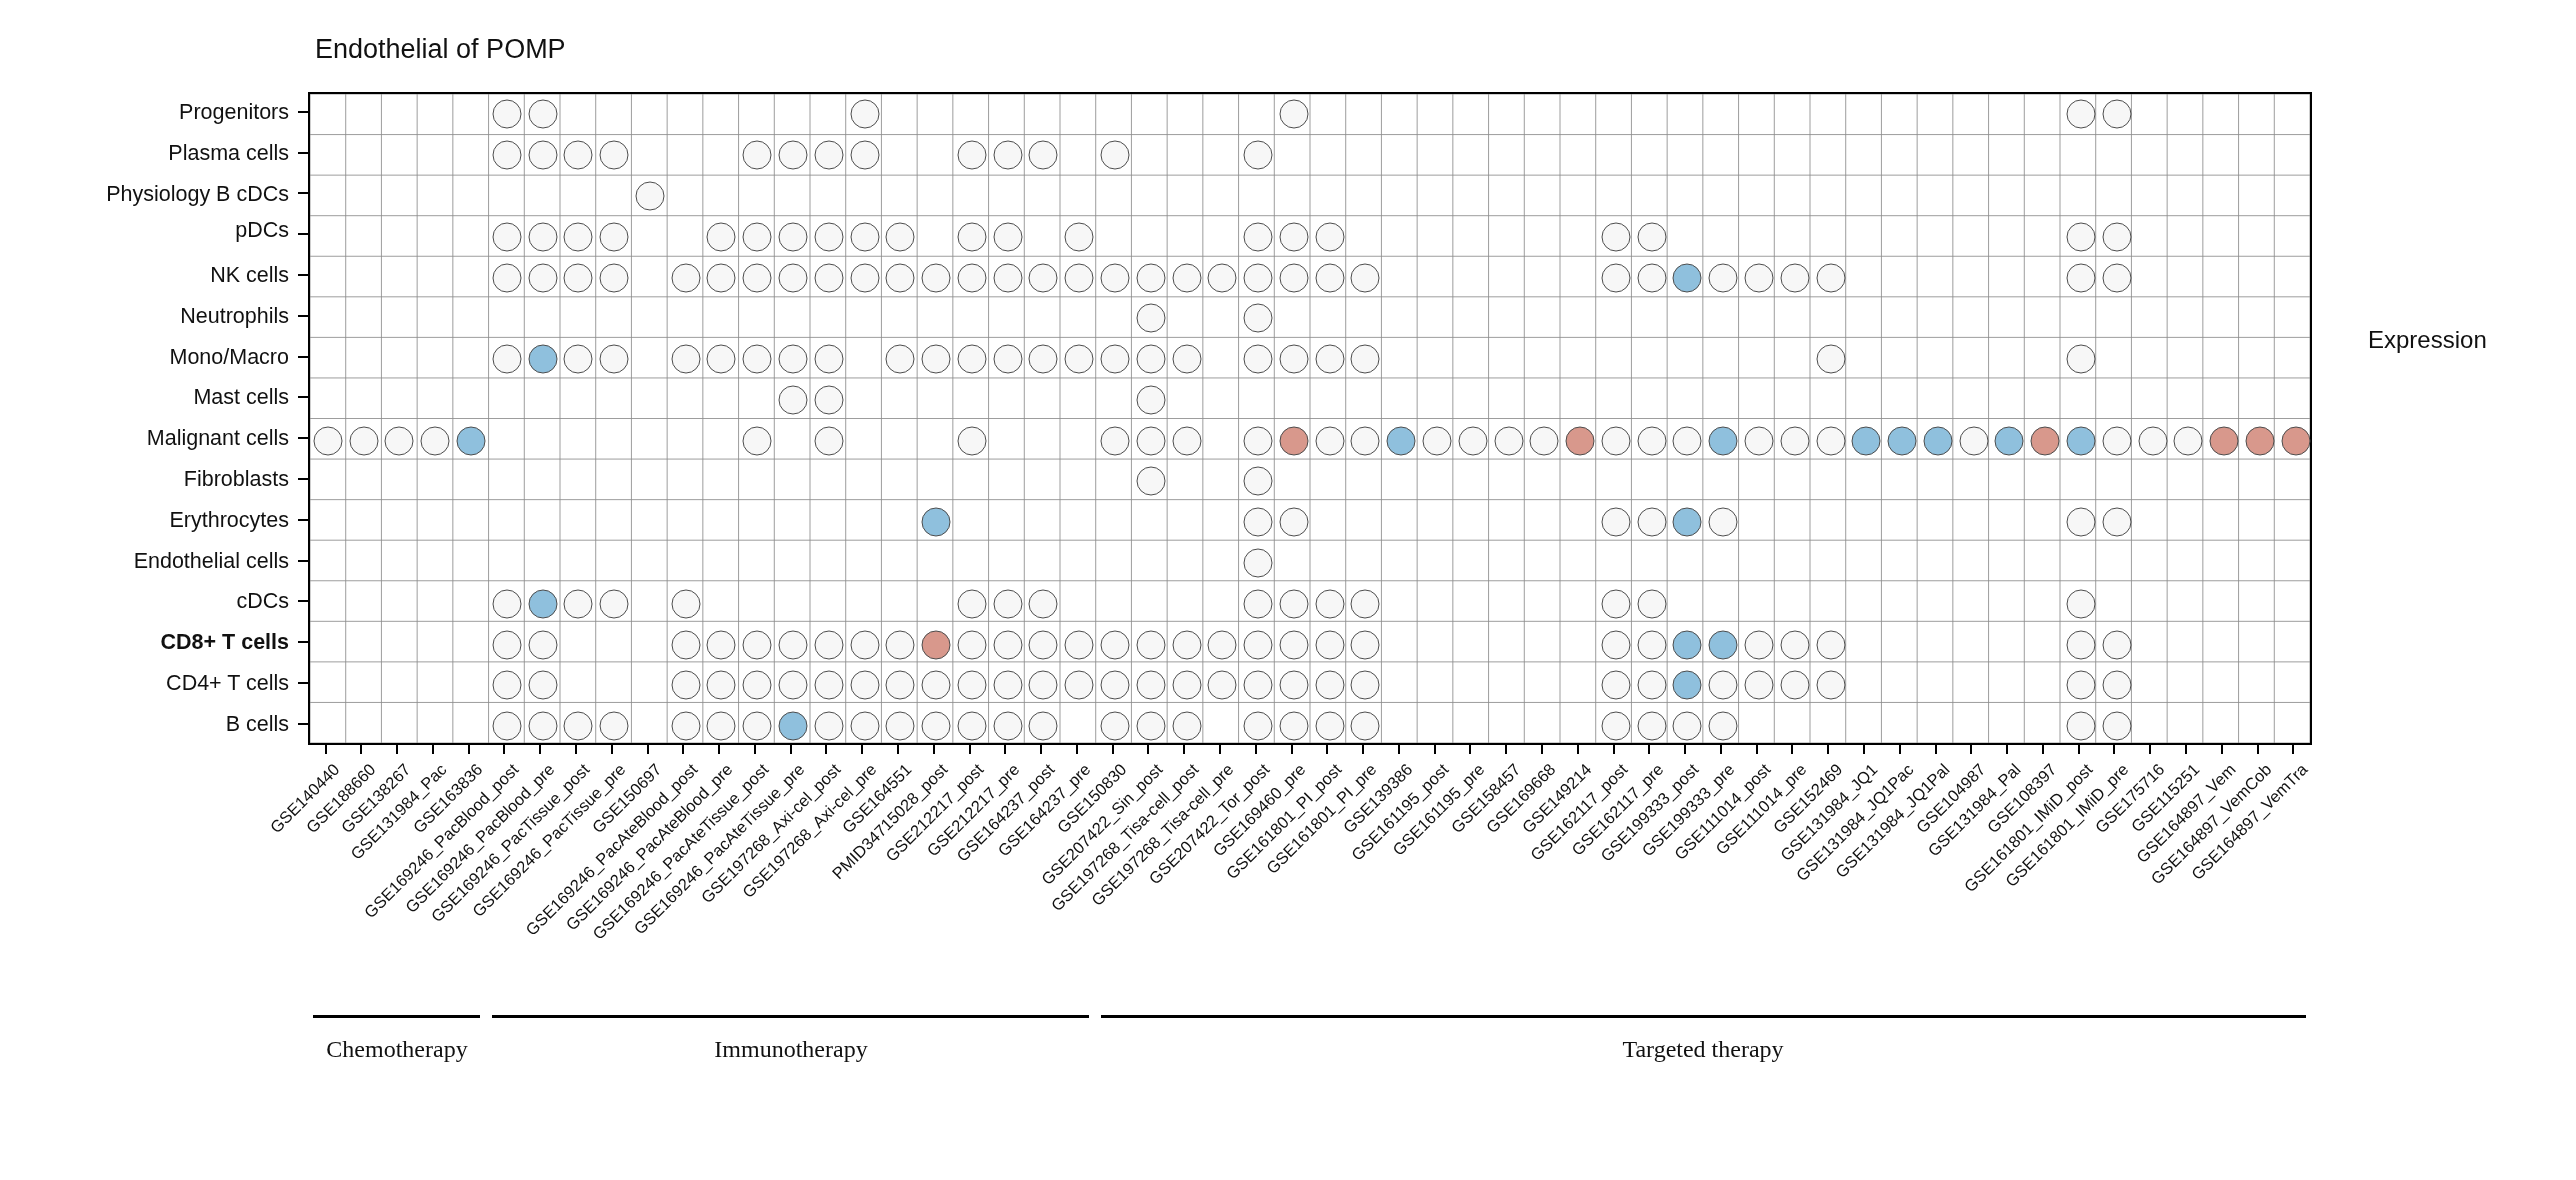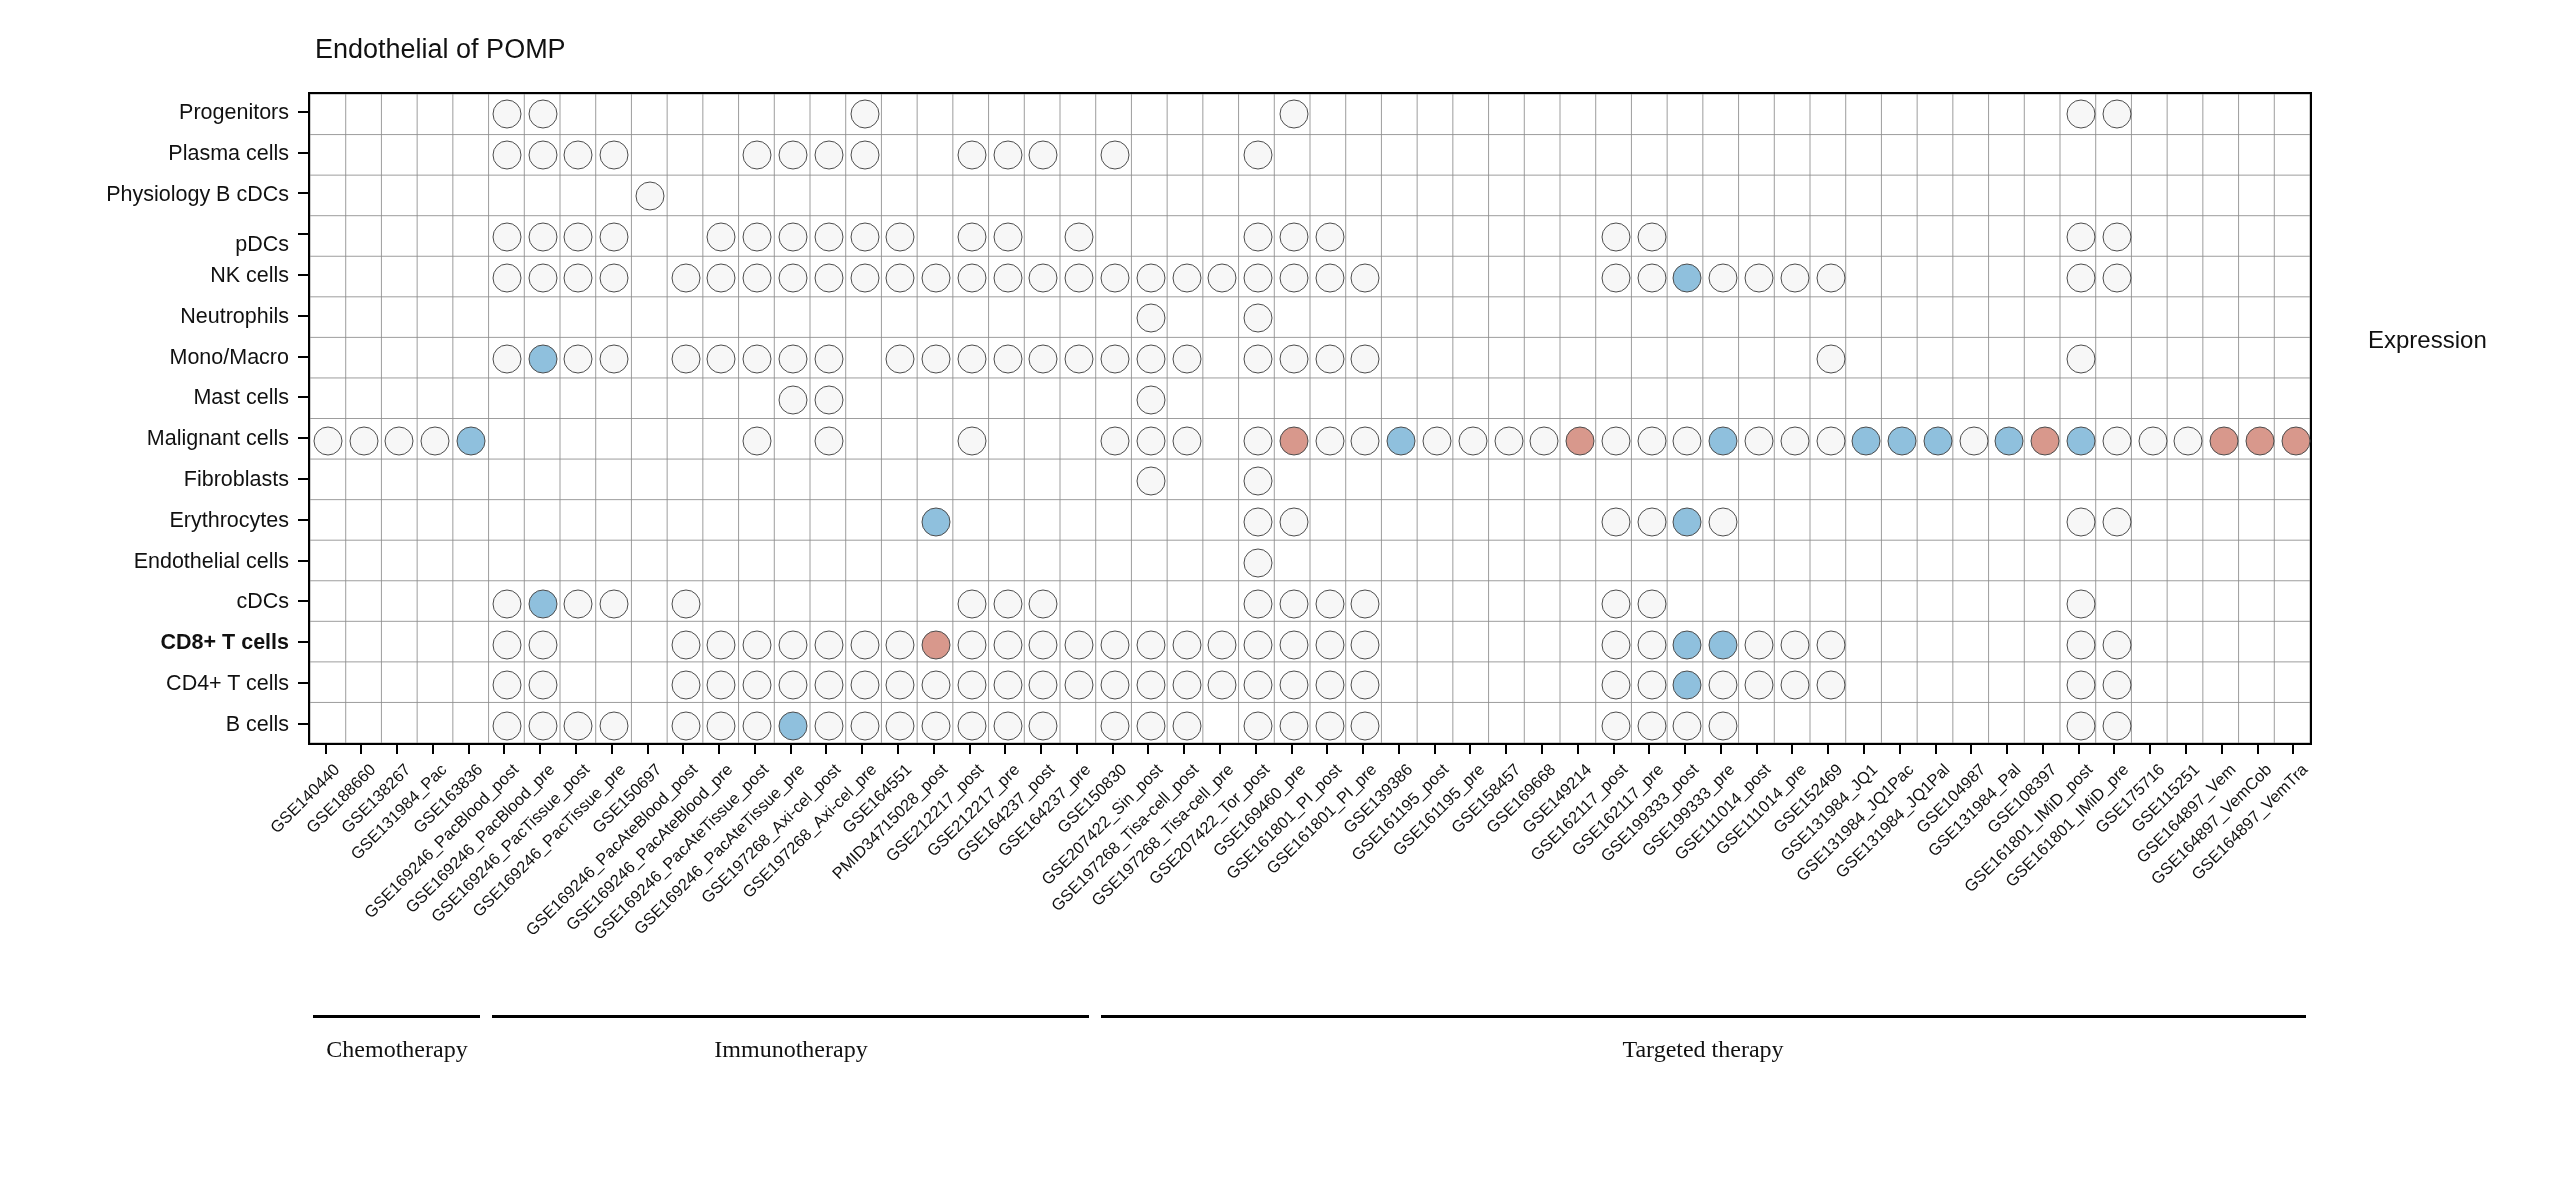--- a/index.html
+++ b/index.html
@@ -495,21 +495,21 @@
       </div>
   </div>
 
   <div id="yaxis">
       <div class="ylabel" style="top: 112px;">Progenitors</div>
       <div class="ytick" style="top: 111px;"></div>
       <div class="ylabel" style="top: 153px;">Plasma cells</div>
       <div class="ytick" style="top: 152px;"></div>
       <div class="ylabel" style="top: 194px;">Physiology B cDCs</div>
       <div class="ytick" style="top: 192px;"></div>
-      <div class="ylabel" style="top: 244px;">pDCs</div>
+      <div class="ylabel" style="top: 230px;">pDCs</div>
       <div class="ytick" style="top: 233px;"></div>
       <div class="ylabel" style="top: 275px;">NK cells</div>
       <div class="ytick" style="top: 274px;"></div>
       <div class="ylabel" style="top: 316px;">Neutrophils</div>
       <div class="ytick" style="top: 315px;"></div>
       <div class="ylabel" style="top: 357px;">Mono/Macro</div>
       <div class="ytick" style="top: 356px;"></div>
       <div class="ylabel" style="top: 397px;">Mast cells</div>
       <div class="ytick" style="top: 396px;"></div>
       <div class="ylabel" style="top: 438px;">Malignant cells</div>

